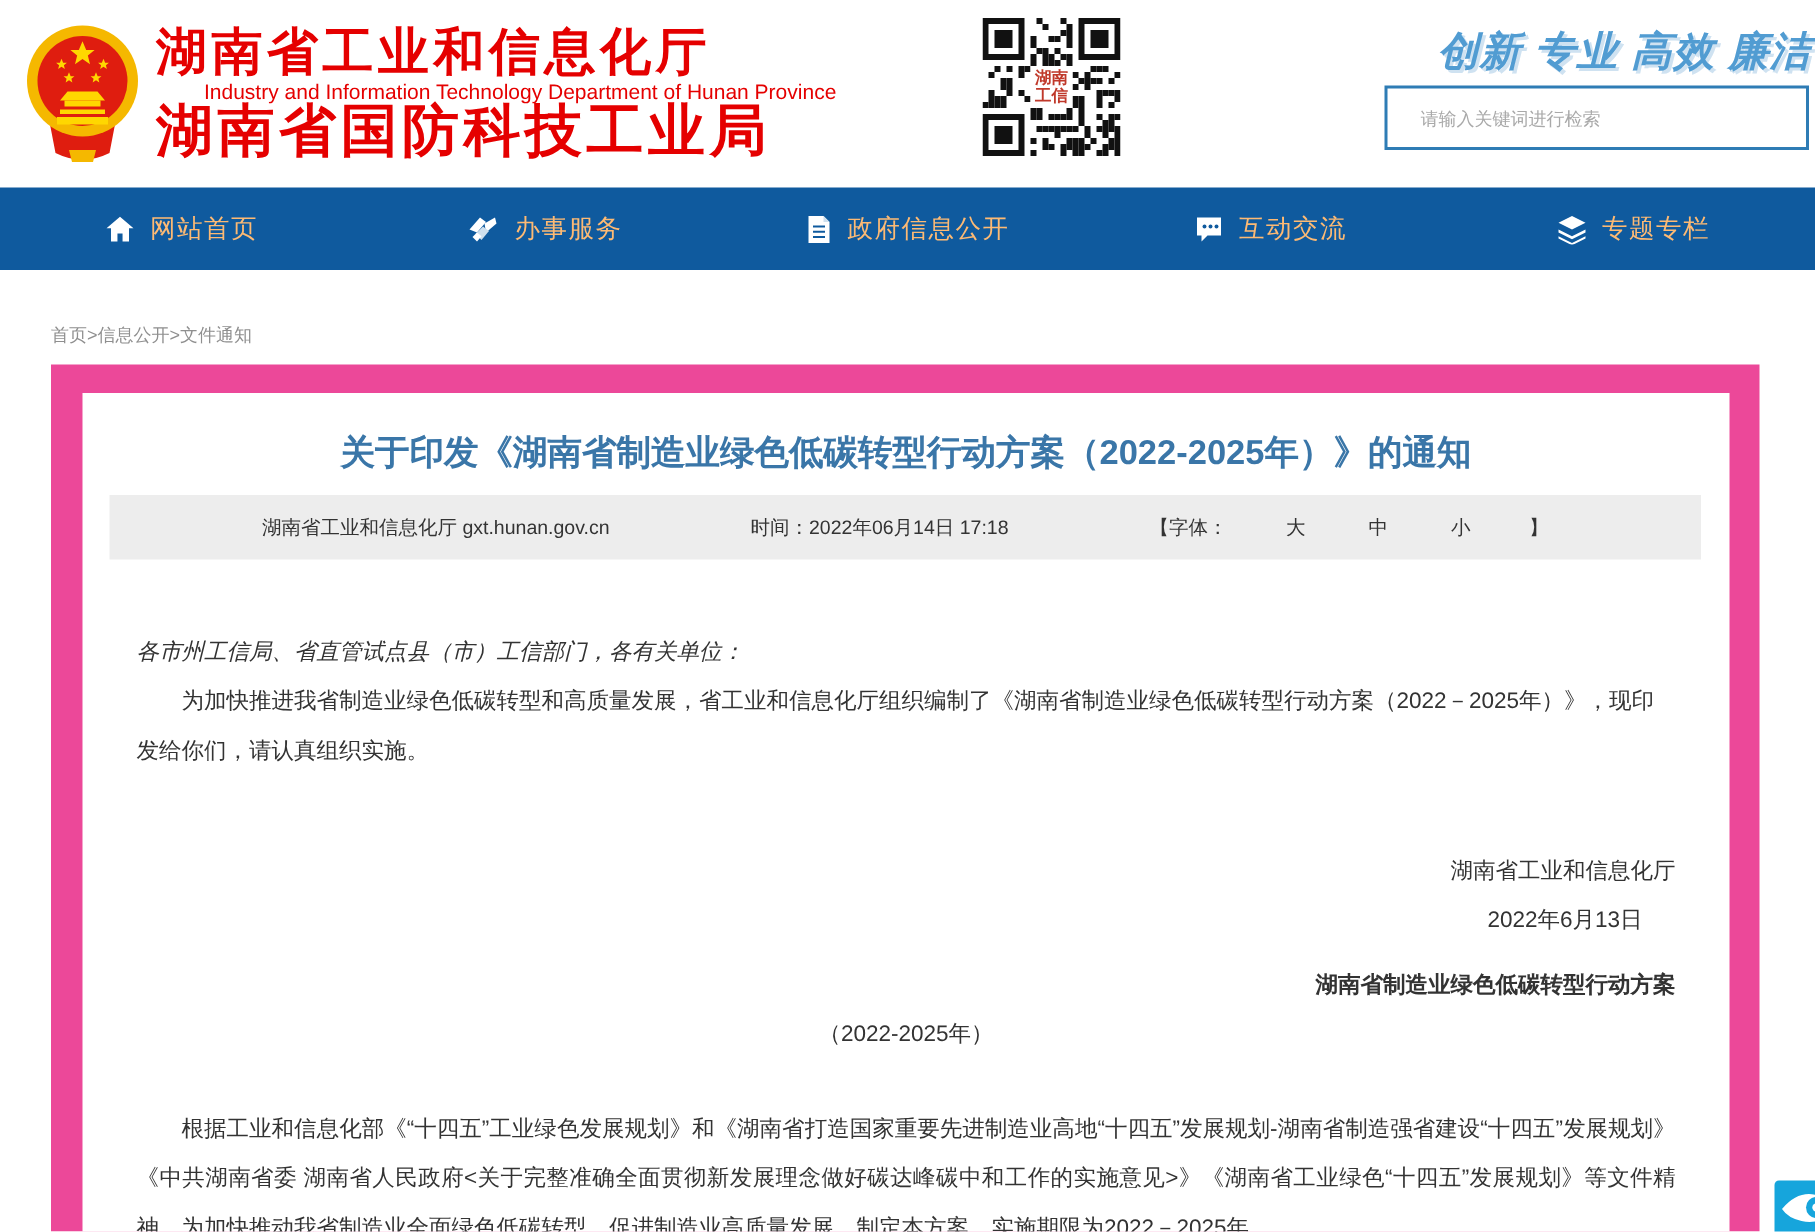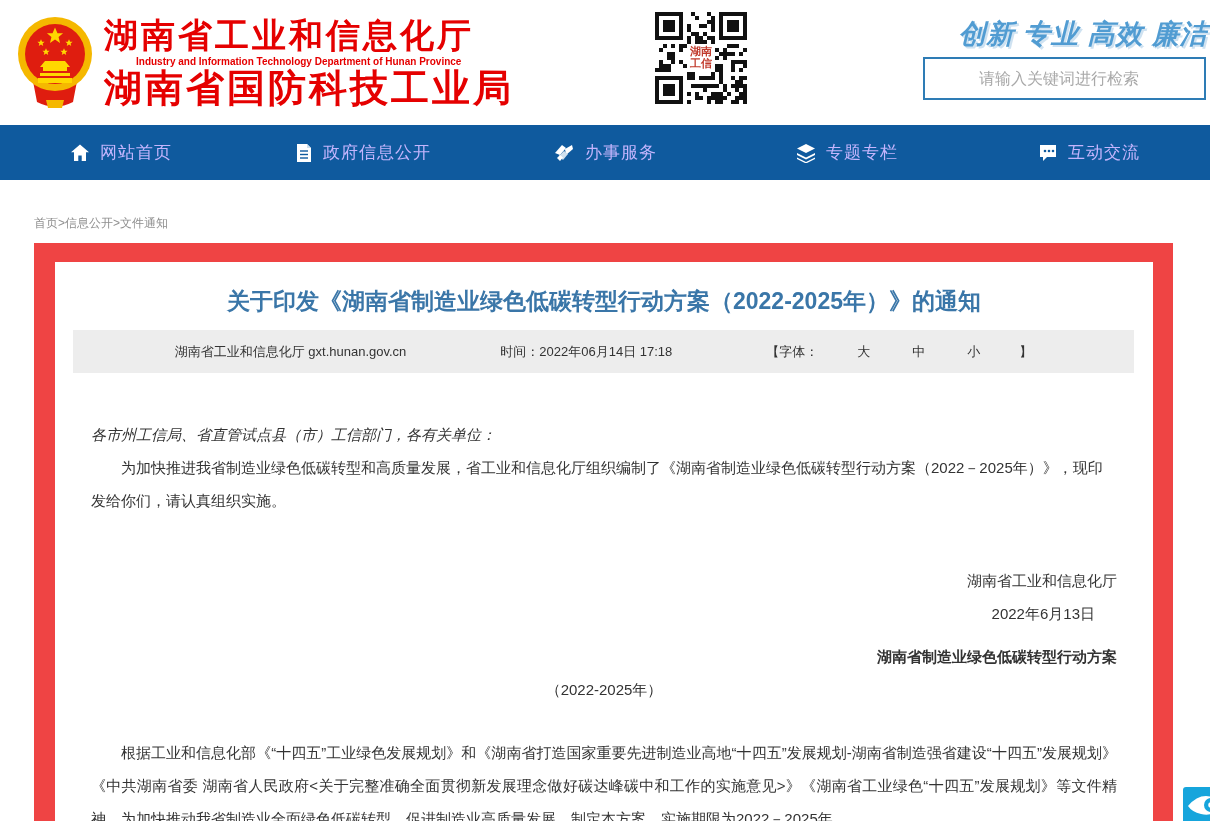--- a/index.html
+++ b/index.html
@@ -8,61 +8,61 @@
     width:1210px; height:821px; overflow:hidden; position:relative;
     background:#ffffff;
     font-family:"Liberation Sans","DejaVu Sans",sans-serif;
   }
 
   
   .header { position:absolute; top:0; left:0; width:1210px; height:125px; background:#fff; }
   .emblem { position:absolute; left:16px; top:12px; width:78px; height:100px; }
   .org-titles { position:absolute; left:104px; top:16px; color:#e50000; }
   .org-cn1 { font-size:34px; font-weight:bold; letter-spacing:3px; line-height:38px; }
-  .org-en  { font-size:10px; font-weight:bold; line-height:15px; letter-spacing:0;padding-left:32px; }
+  .org-en  { font-size:14px; font-weight:normal; line-height:15px; letter-spacing:0;padding-left:32px; }
   .org-cn2 { font-size:38px; font-weight:bold; letter-spacing:3px; line-height:38px; }
 
   .qr { position:absolute; left:655px; top:12px; width:92px; height:92px; }
 
   .slogan {
     position:absolute; left:920px; top:16px; width:288px; text-align:right;
     font-size:27px; font-weight:bold; font-style:italic; color:#519cd2;
     letter-spacing:1px; text-shadow:2px 2px 0 #cfe2f1;
     white-space:nowrap;
   }
   .searchbox {
     position:absolute; left:923px; top:57px; width:283px; height:43px;
     border:2px solid #2e7cb5; background:#fff;
   }
   .searchbox input {
     width:100%; height:100%; border:none; outline:none;
-    padding-left:54px; font-size:16px; color:#1d4ed8; background:transparent;
+    padding-left:22px; font-size:12px; color:#1d4ed8; background:transparent;
     font-family:"Liberation Sans","DejaVu Sans",sans-serif;
   }
   .searchbox input::placeholder { color:#a9a9a9; }
 
   
   .nav {
     position:absolute; top:125px; left:0; width:1210px; height:55px;
     background:#0f5a9e; display:flex;
   }
   .nav-item {
     flex:1; display:flex; align-items:center; justify-content:center;
-    gap:10px; color:#c4b5fd; font-size:17px; cursor:pointer; letter-spacing:1px;
+    gap:10px; color:#fdba74; font-size:17px; cursor:pointer; letter-spacing:1px;
   }
   .nav-item svg { display:block; }
 
   
   .breadcrumb { position:absolute; top:215px; left:34px; font-size:12px; color:#8f8f8f; }
   .breadcrumb span { cursor:pointer; }
 
   
   .content-panel {
     position:absolute; top:243px; left:34px; width:1139px; height:578px;
-    background:#ef4444;
+    background:#ec4899;
   }
   .card {
     position:absolute; top:19px; left:21px; width:1098px; height:720px;
     background:#ffffff;
   }
   .article-title {
     margin:24px 20px 0 20px; text-align:center;
     font-size:23px; font-weight:bold; color:#3a76a8; line-height:30px;
   }
   .meta-bar {
@@ -280,68 +280,68 @@
       <svg width="20" height="20" viewBox="0 0 20 20" fill="#fff">
         <path d="M10 1.5 L19 9.2 H16 V18 H11.7 V12.6 H8.3 V18 H4 V9.2 H1 Z"></path>
         <rect x="8.8" y="14.6" width="2.4" height="1.6" fill="#0f5a9e"></rect>
       </svg>
     </span>
     <span>网站首页</span>
   </div>
 
   <div class="nav-item">
     <span>
+      <svg width="22" height="20" viewBox="0 0 22 20" fill="#fff">
+        <path d="M2 10 L9 2 l4 3 -6 7 Z"></path>
+        <path d="M12 6 L19 2 l1 4 -7 6 Z"></path>
+        <path d="M6 13 l5 -5 4 3 -5 6 Z" fill="#cfe0ee"></path>
+        <path d="M4 15 l3 -3 3 2.5 -3 3.5 Z"></path>
+      </svg>
+    </span>
+    <span>办事服务</span>
+  </div>
+
+  <div class="nav-item">
+    <span>
       <svg width="18" height="20" viewBox="0 0 18 20" fill="#fff">
         <path d="M2 1 h10 l4 4 v14 H2 Z"></path>
         <path d="M12 1 l4 4 h-4 Z" fill="#cfe0ee"></path>
         <g stroke="#0f5a9e" stroke-width="1.4">
           <line x1="5" y1="8" x2="13" y2="8"></line>
           <line x1="5" y1="11.5" x2="13" y2="11.5"></line>
           <line x1="5" y1="15" x2="13" y2="15"></line>
         </g>
       </svg>
     </span>
     <span>政府信息公开</span>
   </div>
 
   <div class="nav-item">
     <span>
-      <svg width="22" height="20" viewBox="0 0 22 20" fill="#fff">
-        <path d="M2 10 L9 2 l4 3 -6 7 Z"></path>
-        <path d="M12 6 L19 2 l1 4 -7 6 Z"></path>
-        <path d="M6 13 l5 -5 4 3 -5 6 Z" fill="#cfe0ee"></path>
-        <path d="M4 15 l3 -3 3 2.5 -3 3.5 Z"></path>
-      </svg>
-    </span>
-    <span>办事服务</span>
-  </div>
-
-  <div class="nav-item">
-    <span>
-      <svg width="20" height="20" viewBox="0 0 20 20" fill="#fff">
-        <path d="M10 1 L19 5.5 10 10 1 5.5 Z"></path>
-        <path d="M1 10 l9 4.5 9 -4.5 v2 l-9 4.5 -9 -4.5 Z"></path>
-        <path d="M1 14.5 l9 4.5 9 -4.5 v1.5 l-9 4.5 -9 -4.5 Z"></path>
-      </svg>
-    </span>
-    <span>专题专栏</span>
-  </div>
-
-  <div class="nav-item">
-    <span>
       <svg width="20" height="20" viewBox="0 0 20 20" fill="#fff">
         <path d="M2 2 h16 v12 h-9 l-4 4 v-4 H2 Z"></path>
         <g fill="#0f5a9e">
           <circle cx="7" cy="8" r="1.3"></circle>
           <circle cx="11" cy="8" r="1.3"></circle>
           <circle cx="15" cy="8" r="1.3"></circle>
         </g>
       </svg>
     </span>
     <span>互动交流</span>
+  </div>
+
+  <div class="nav-item">
+    <span>
+      <svg width="20" height="20" viewBox="0 0 20 20" fill="#fff">
+        <path d="M10 1 L19 5.5 10 10 1 5.5 Z"></path>
+        <path d="M1 10 l9 4.5 9 -4.5 v2 l-9 4.5 -9 -4.5 Z"></path>
+        <path d="M1 14.5 l9 4.5 9 -4.5 v1.5 l-9 4.5 -9 -4.5 Z"></path>
+      </svg>
+    </span>
+    <span>专题专栏</span>
   </div>
 </div>
 
 <div class="breadcrumb">
   <span>首页</span><span>&gt;</span><span>信息公开</span><span>&gt;</span><span>文件通知</span>
 </div>
 
 <div class="content-panel">
   <div class="card">
 

